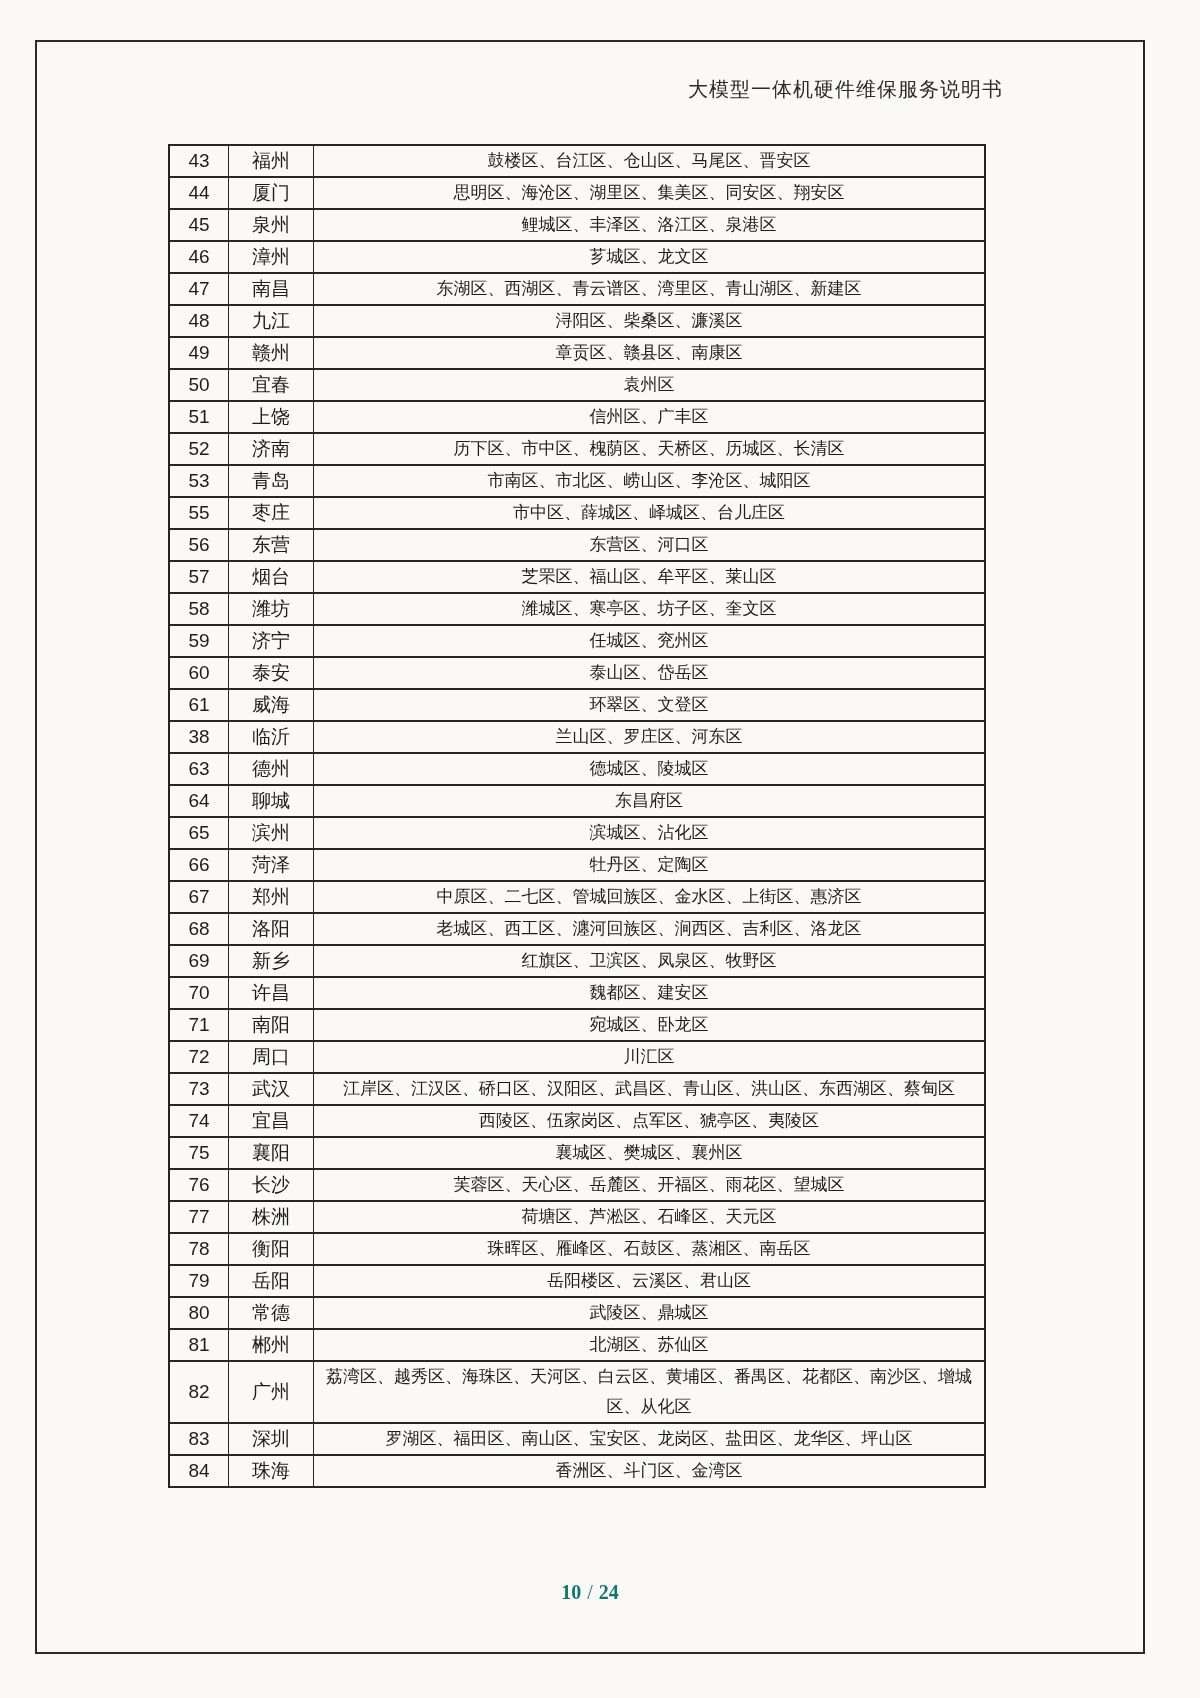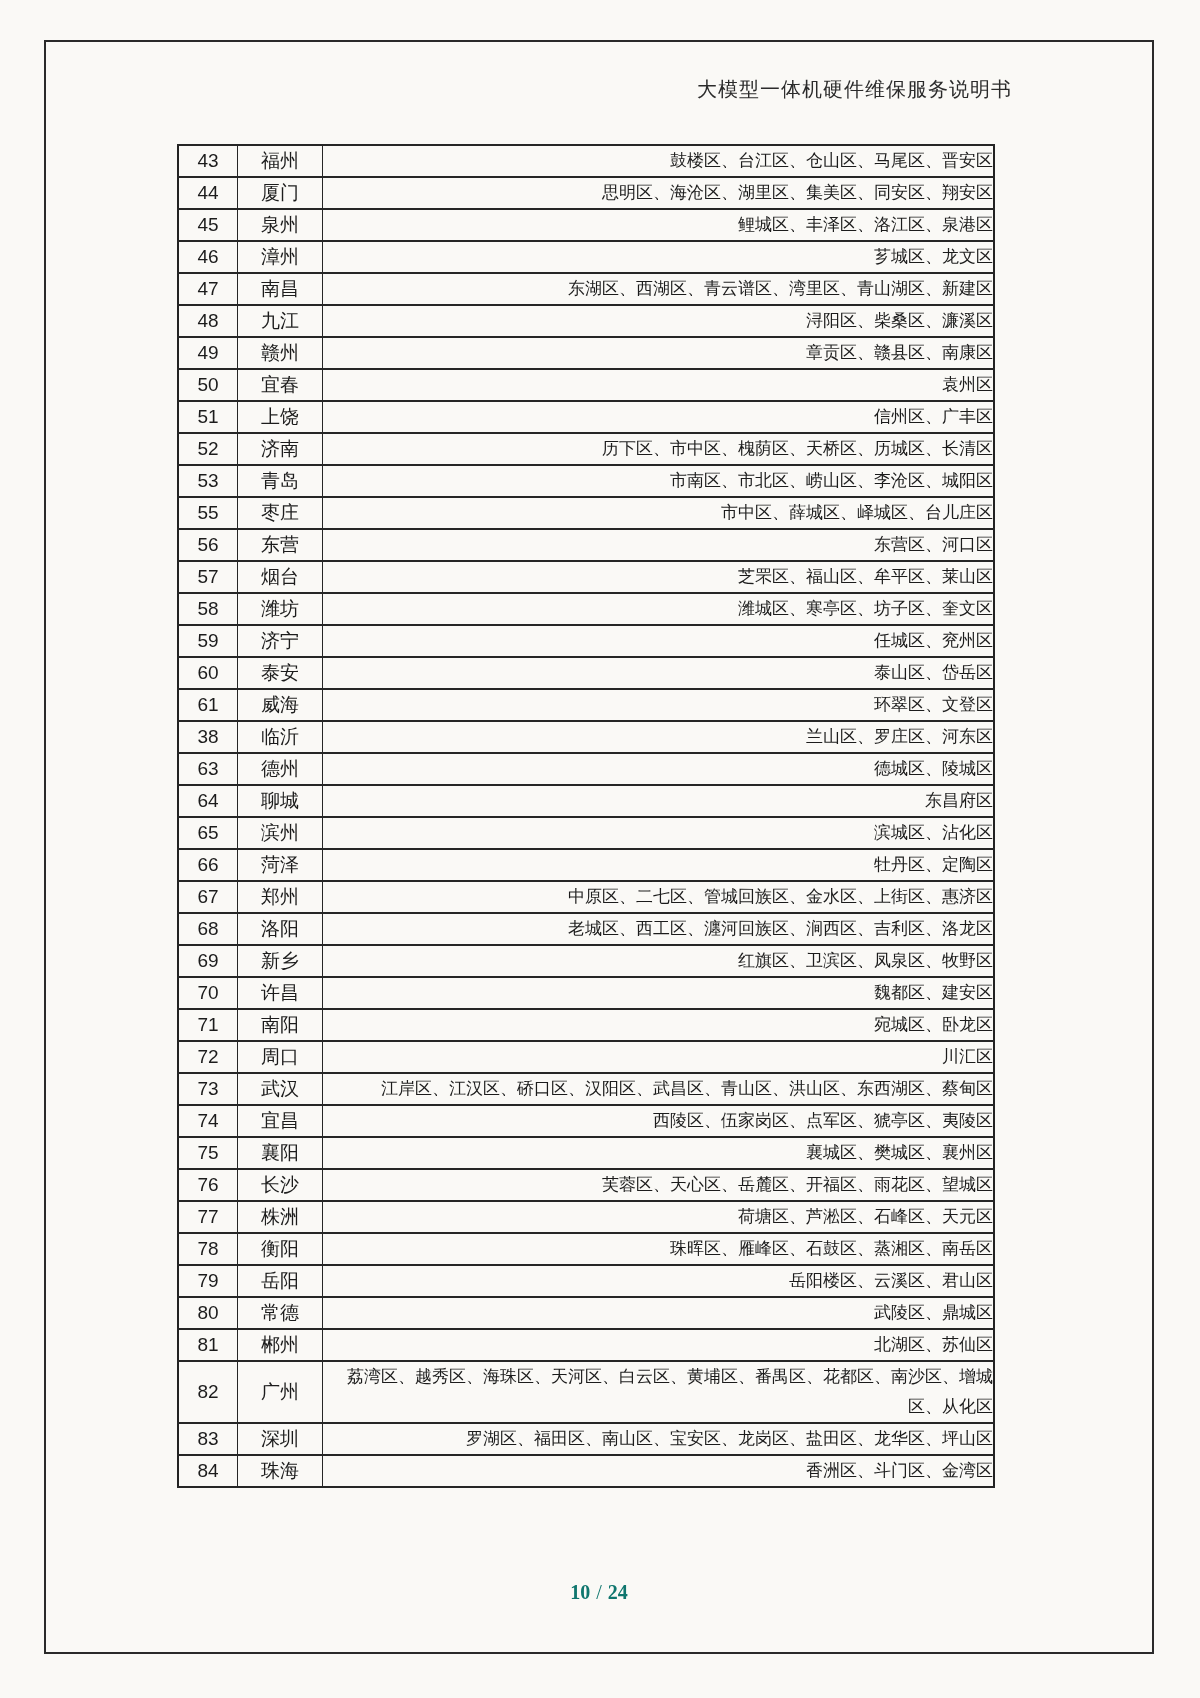--- a/index.html
+++ b/index.html
@@ -9,21 +9,21 @@
   body {
     width: 1200px;
     height: 1698px;
     position: relative;
     background: #faf9f6;
     font-family: "Liberation Sans", "DejaVu Sans", sans-serif;
     color: #1c1c1c;
   }
   .frame {
     position: absolute;
-    left: 44px;
+    left: 35px;
     top: 40px;
     width: 1106px;
     height: 1610px;
     border: 2px solid #2a2a2a;
     background: #faf9f6;
   }
   .header {
     position: absolute;
     top: 34px;
     right: 140px;
@@ -60,21 +60,21 @@
     text-align: center;
     font-size: 19px;
   }
   td.col-city {
     width: 84px;
     text-align: center;
     font-size: 19px;
     margin-top: 28px;
   }
   td.col-districts {
-    text-align: right;
+    text-align: center;
     padding-left: 16px;
     padding-right: 2px;
     font-size: 17px;
     line-height: 30px;
   }
   .footer {
     position: absolute;
     bottom: 48px;
     left: 0;
     width: 100%;

